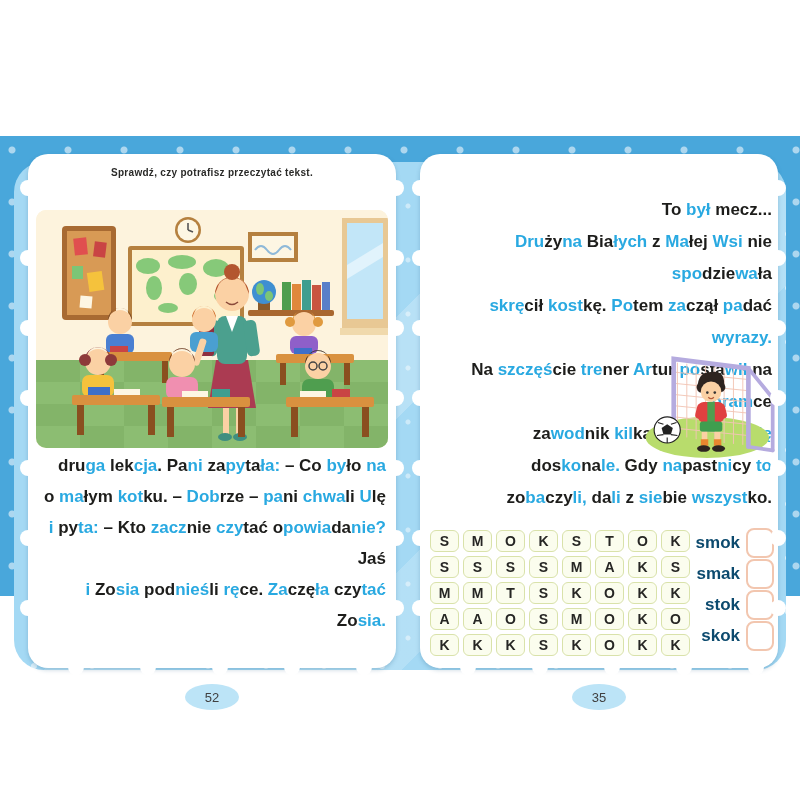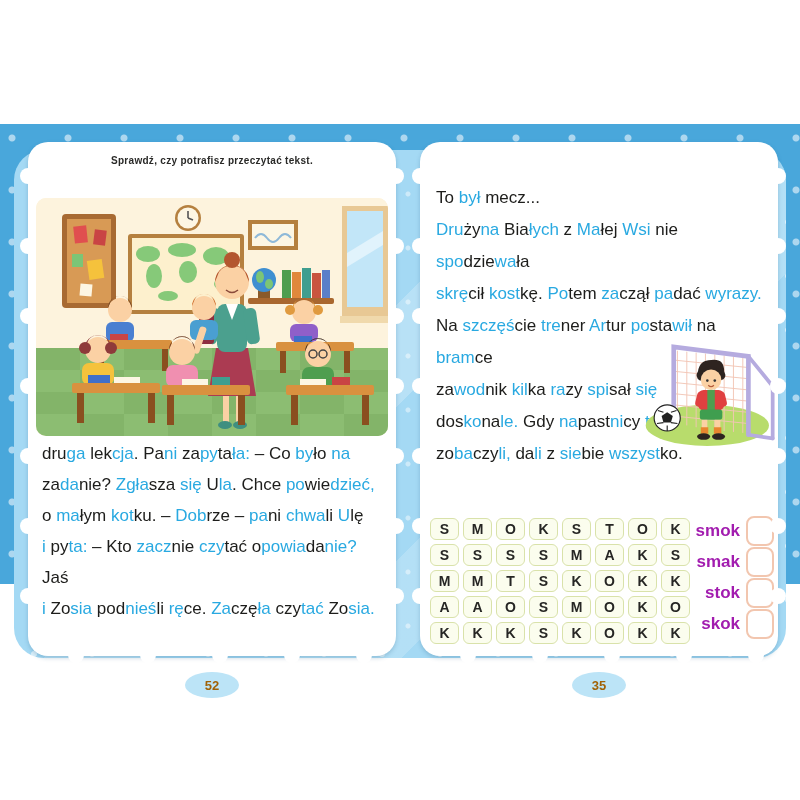--- a/index.html
+++ b/index.html
@@ -2,21 +2,21 @@
 <html><head>
 <meta charset="utf-8">
 <style>
   html,body{margin:0;padding:0;}
   body{
     width:800px;height:800px;background:#ffffff;position:relative;overflow:hidden;
     font-family:"Liberation Sans", sans-serif;
   }
   
   .blue-band{
-    position:absolute;left:0;top:124px;width:800px;height:460px;
+    position:absolute;left:0;top:136px;width:800px;height:460px;
     background-color:#49a7db;
     background-image:
       radial-gradient(circle at 12px 14px, rgba(255,255,255,.55) 3px, transparent 4px),
       radial-gradient(circle at 38px 40px, rgba(255,255,255,.4) 2.5px, transparent 3.5px);
     background-size:56px 52px;
   }
   .light-panel{
     position:absolute;left:14px;top:26px;width:772px;height:508px;
     background-color:#a4d9f4;border-radius:30px;
     background-image:
@@ -33,47 +33,47 @@
   .page-right{left:420px;width:358px;}
   .bump{position:absolute;width:16px;height:16px;border-radius:50%;background:#ffffff;}
   .instruction{
     text-align:center;margin-top:13px;font-size:10px;font-weight:bold;color:#2a2a28;
     letter-spacing:.3px;
   }
   .illu-frame{
     position:absolute;left:8px;top:56px;width:352px;height:238px;border-radius:10px;
     overflow:hidden;background:#fdf3dd;
   }
-  .textblock{position:absolute;left:14px;font-size:17px;font-weight:normal;}
+  .textblock{position:absolute;left:14px;font-size:17px;font-weight:bold;text-align:right;}
   .textblock-left{top:296px;width:344px;}
   .textblock-right{top:40px;width:336px;left:16px;}
   .tline{white-space:pre-wrap;line-height:31px;}
   .textblock-right .tline{line-height:32px;}
   .syl-k{color:#1d1d1b;}
   .syl-b{color:#29a9e1;}
   .goal-illu{position:absolute;left:222px;top:182px;width:140px;height:130px;}
   .puzzle-instruction{
     position:absolute;left:0;top:336px;width:100%;text-align:center;
     font-size:9.5px;font-weight:bold;color:#2a2a28;letter-spacing:.2px;
   }
   .letter-grid{position:absolute;left:10px;top:376px;}
   .grow{display:flex;gap:4px;margin-bottom:4px;}
   .gcell{
     width:27px;height:20px;border-radius:6px;background:#fbfdee;border:1.5px solid #d9e2aa;
     display:flex;align-items:center;justify-content:center;
     font-size:14px;font-weight:bold;color:#262624;
   }
   .words-col{position:absolute;left:262px;top:376px;width:92px;}
   .word-row{display:flex;align-items:center;justify-content:flex-end;height:26px;margin-bottom:5px;}
-  .word-label{font-size:17px;font-weight:bold;color:#a21caf;margin-right:6px;}
+  .word-label{font-size:17px;font-weight:bold;color:#0c4a6e;margin-right:6px;}
   .answer-box{width:24px;height:26px;border:2px solid #f2c6af;border-radius:8px;background:#ffffff;}
   .page-num{
     position:absolute;top:530px;width:54px;height:26px;border-radius:50%;
     background:#bce4f7;display:flex;align-items:center;justify-content:center;
-    font-size:13px;font-weight:bold;color:#a16207;
+    font-size:13px;font-weight:normal;color:#404040;
   }
   .page-num-left{left:157px;}
   .page-num-right{left:152px;}
 </style>
 </head>
 <body>
 
 <div class="blue-band">
   <div class="light-panel"></div>
 
@@ -247,21 +247,20 @@
           <rect x="146" y="181" width="26" height="6" fill="#fdf6e3"></rect>
           <rect x="176" y="179" width="18" height="8" fill="#3f9e8f"></rect>
           <rect x="264" y="181" width="26" height="6" fill="#fdf6e3"></rect>
           <rect x="296" y="179" width="18" height="8" fill="#c94444"></rect>
         </g>
       </svg>
     </div>
 
     <div class="textblock textblock-left">
         <div class="tline"><span class="syl-k">dru</span><span class="syl-b">ga </span><span class="syl-k">lek</span><span class="syl-b">cja</span><span class="syl-k">. Pa</span><span class="syl-b">ni </span><span class="syl-k">za</span><span class="syl-b">py</span><span class="syl-k">ta</span><span class="syl-b">ła: </span><span class="syl-k">– Co </span><span class="syl-b">by</span><span class="syl-k">ło </span><span class="syl-b">na</span></div>
-        <div class="tline"><span class="syl-k">za</span><span class="syl-b">da</span><span class="syl-k">nie? </span><span class="syl-b">Zgła</span><span class="syl-k">sza </span><span class="syl-b">się </span><span class="syl-k">U</span><span class="syl-b">la</span><span class="syl-k">. Chce </span><span class="syl-b">po</span><span class="syl-k">wie</span><span class="syl-b">dzieć,</span></div>
         <div class="tline"><span class="syl-k">o </span><span class="syl-b">ma</span><span class="syl-k">łym </span><span class="syl-b">kot</span><span class="syl-k">ku. – </span><span class="syl-b">Dob</span><span class="syl-k">rze – </span><span class="syl-b">pa</span><span class="syl-k">ni </span><span class="syl-b">chwa</span><span class="syl-k">li </span><span class="syl-b">U</span><span class="syl-k">lę</span></div>
         <div class="tline"><span class="syl-b">i </span><span class="syl-k">py</span><span class="syl-b">ta: </span><span class="syl-k">– Kto </span><span class="syl-b">zacz</span><span class="syl-k">nie </span><span class="syl-b">czy</span><span class="syl-k">tać o</span><span class="syl-b">powia</span><span class="syl-k">da</span><span class="syl-b">nie?</span><span class="syl-k"> Jaś</span></div>
         <div class="tline"><span class="syl-b">i </span><span class="syl-k">Zo</span><span class="syl-b">sia </span><span class="syl-k">pod</span><span class="syl-b">nieś</span><span class="syl-k">li </span><span class="syl-b">rę</span><span class="syl-k">ce. </span><span class="syl-b">Za</span><span class="syl-k">czę</span><span class="syl-b">ła </span><span class="syl-k">czy</span><span class="syl-b">tać </span><span class="syl-k">Zo</span><span class="syl-b">sia.</span></div>
       </div>
     <div class="page-num page-num-left">52</div>
   <div class="bump" style="top: 26px; left: -8px;"></div>
       <div class="bump" style="top: 26px; right: -8px;"></div>
       <div class="bump" style="top: 96px; left: -8px;"></div>
       <div class="bump" style="top: 96px; right: -8px;"></div>
       <div class="bump" style="top: 166px; left: -8px;"></div>

